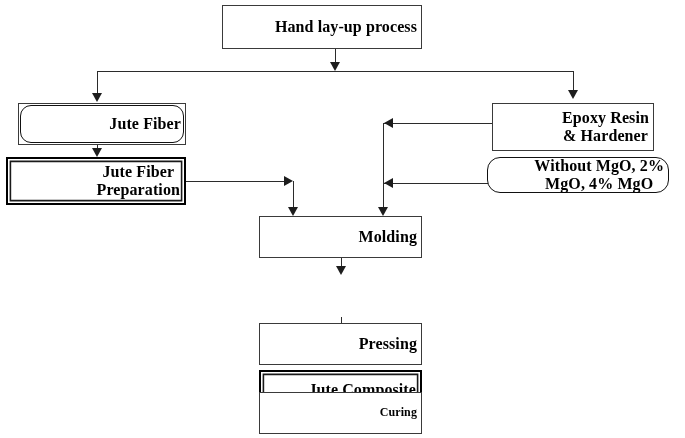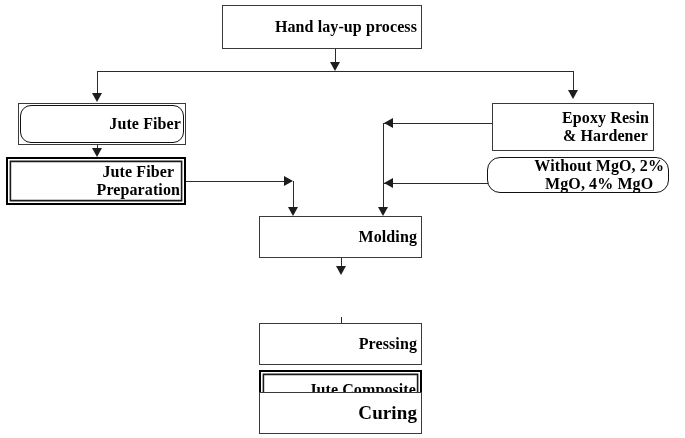--- a/index.html
+++ b/index.html
@@ -167,17 +167,17 @@
   </div>
 
   <div class="node plain" style="left:259px; top:275px; width:163px; height:42px; font-size:16px;margin-top:48px;">
     <span class="label">Pressing</span>
   </div>
 
   <div class="node strong" style="left:259px; top:334px; width:163px; height:40px; font-size:16px;margin-top:36px;">
     <span class="label">Jute Composite</span>
   </div>
 
-  <div class="node plain" style="left:259px; top:392px; width:163px; height:42px; font-size:19px;">
+  <div class="node plain" style="left:259px; top:392px; width:163px; height:42px; font-size:12px;">
     <span class="label">Curing</span>
   </div>
 
 </div>
 
 </body></html>

